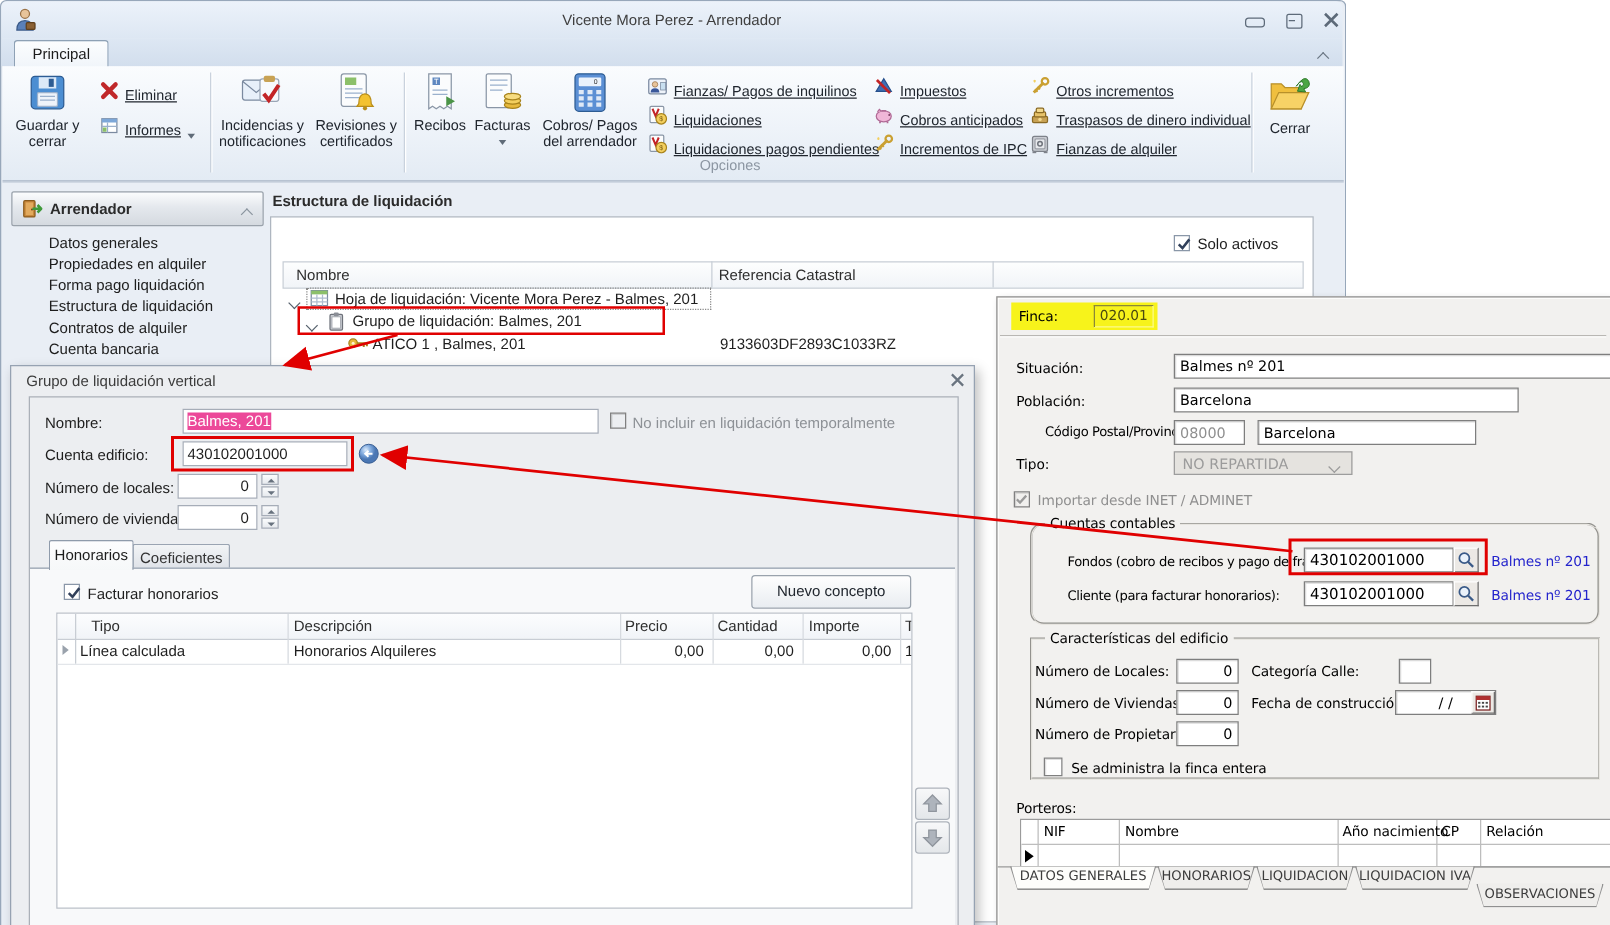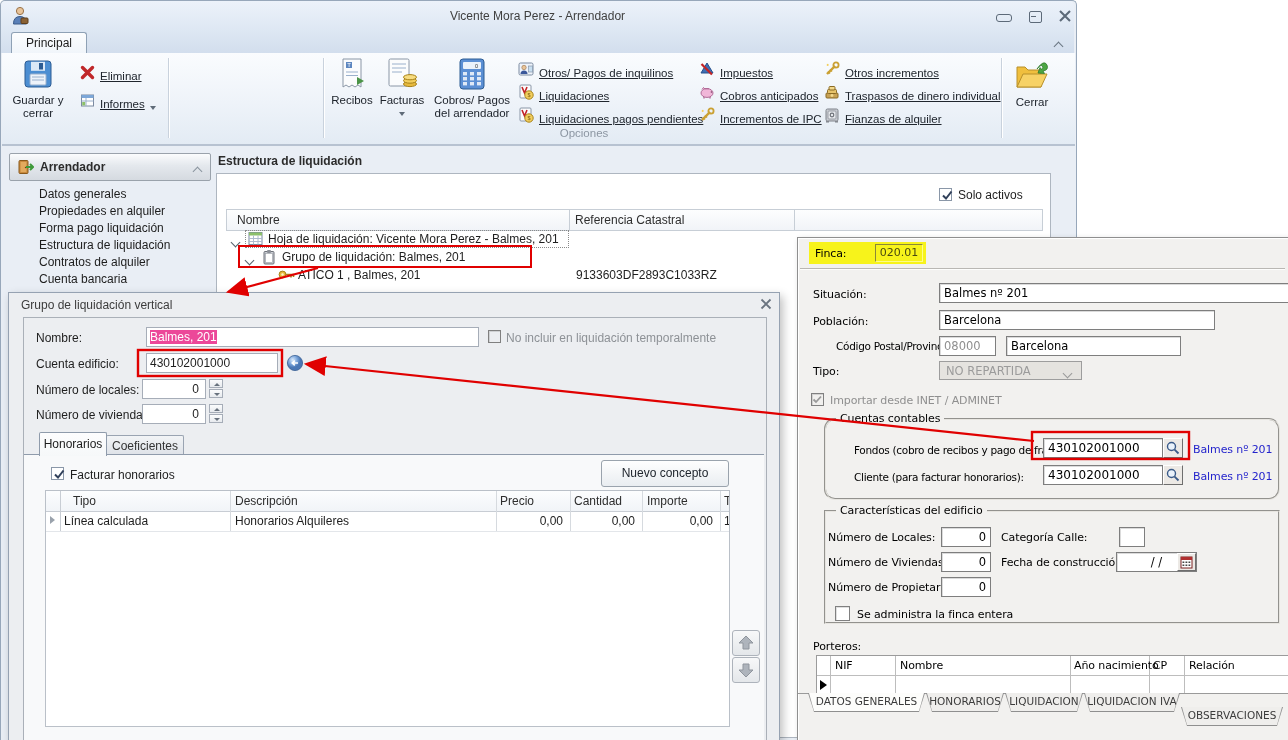--- a/index.html
+++ b/index.html
@@ -175,20 +175,46 @@
               <rect x="1.5" y="2" width="12" height="3" fill="#7da7d8"></rect>
               <line x1="1.5" y1="8" x2="13.5" y2="8" stroke="#9ab0cc"></line>
               <line x1="6" y1="5" x2="6" y2="13" stroke="#9ab0cc"></line>
               <rect x="2.2" y="9" width="3" height="3.4" fill="#8cc06a"></rect>
             </svg>
         </span>
         <span>Informes</span>
         <span class="dda"></span>
       </div>
 
+      <div class="abs bigbtn" style="left:170px;top:4px;width:76px;height:84px;">
+        <span>
+          <svg width="36" height="34" viewBox="0 0 36 34">
+              <rect x="2" y="7" width="22" height="16" rx="2" fill="#e8f0fa" stroke="#7b8aa0"></rect>
+              <path d="M2,8 L13,17 L24,8" fill="none" stroke="#7b8aa0"></path>
+              <rect x="16" y="6" width="15" height="18" rx="2" fill="#f7f9fc" stroke="#9aa6b6"></rect>
+              <rect x="19" y="3.5" width="9" height="5" rx="1.5" fill="#c8a254"></rect>
+              <path d="M19,18 L23,23 L31,11" fill="none" stroke="#c32426" stroke-width="3.2"></path>
+            </svg>
+        </span>
+        <div>Incidencias y notificaciones</div>
+      </div>
+      <div class="abs bigbtn" style="left:246px;top:4px;width:74px;height:84px;">
+        <span>
+          <svg width="36" height="34" viewBox="0 0 36 34">
+              <rect x="6" y="2" width="20" height="26" rx="2" fill="#fbfcfd" stroke="#8a96a6"></rect>
+              <rect x="9" y="5" width="9" height="6" fill="#8cc06a"></rect>
+              <line x1="9" y1="14" x2="23" y2="14" stroke="#9ab0cc"></line>
+              <line x1="9" y1="17.5" x2="23" y2="17.5" stroke="#9ab0cc"></line>
+              <line x1="9" y1="21" x2="23" y2="21" stroke="#9ab0cc"></line>
+              <path d="M20,26 Q20,18 25,18 Q30,18 30,26 L31.5,28 L18.5,28 Z" fill="#f3c230" stroke="#b88d1a"></path>
+              <circle cx="25" cy="29.6" r="1.7" fill="#b88d1a"></circle>
+            </svg>
+        </span>
+        <div>Revisiones y certificados</div>
+      </div>
 
       <div class="abs bigbtn" style="left:327px;top:4px;width:46px;height:84px;">
         <span>
           <svg width="30" height="34" viewBox="0 0 30 34">
               <path d="M6,2 L24,2 L24,30 L21,28 L18,30 L15,28 L12,30 L9,28 L6,30 Z" fill="#fbfcfd" stroke="#8a96a6"></path>
               <rect x="9" y="5" width="6" height="6" fill="#5e87c0"></rect>
               <text x="10.2" y="10.2" font-size="6" fill="#fff" font-family="sans-serif">T</text>
               <line x1="9" y1="15" x2="21" y2="15" stroke="#9ab0cc"></line>
               <line x1="9" y1="18.5" x2="21" y2="18.5" stroke="#9ab0cc"></line>
               <path d="M20,20 L27,24 L20,28 Z" fill="#4b9447"></path>
@@ -233,21 +259,21 @@
         <div>Cobros/ Pagos del arrendador</div>
       </div>
 
       <div class="abs smallitem" style="left:516px;top:8px;">
         <span><svg width="16" height="16" viewBox="0 0 16 16">
               <rect x="1" y="2" width="14" height="12" rx="1.5" fill="#eef3fa" stroke="#7b8aa0"></rect>
               <circle cx="6" cy="6.5" r="2.2" fill="#e8c49a" stroke="#9a7247" stroke-width=".6"></circle>
               <path d="M2.5,13 Q2.5,9.5 6,9.5 Q9.5,9.5 9.5,13 Z" fill="#39579a"></path>
               <rect x="10.5" y="5" width="4" height="6" fill="#c8dff0" stroke="#7b8aa0" stroke-width=".6"></rect>
             </svg></span>
-        <span>Otros/ Pagos de inquilinos</span>
+        <span>Fianzas/ Pagos de inquilinos</span>
       </div>
       <div class="abs smallitem" style="left:516px;top:31px;">
         <span><svg width="16" height="16" viewBox="0 0 16 16">
               <rect x="2" y="1" width="11" height="13" rx="1" fill="#fbfcfd" stroke="#8a96a6"></rect>
               <path d="M4,3 L6.5,9 L9,3" fill="none" stroke="#c32426" stroke-width="1.6"></path>
               <circle cx="11" cy="11" r="4.2" fill="#f3cf5e" stroke="#a8831b"></circle>
               <text x="9.4" y="13.2" font-size="5.5" fill="#7a5c0e" font-family="sans-serif">$</text>
             </svg></span>
         <span>Liquidaciones</span>
       </div>

